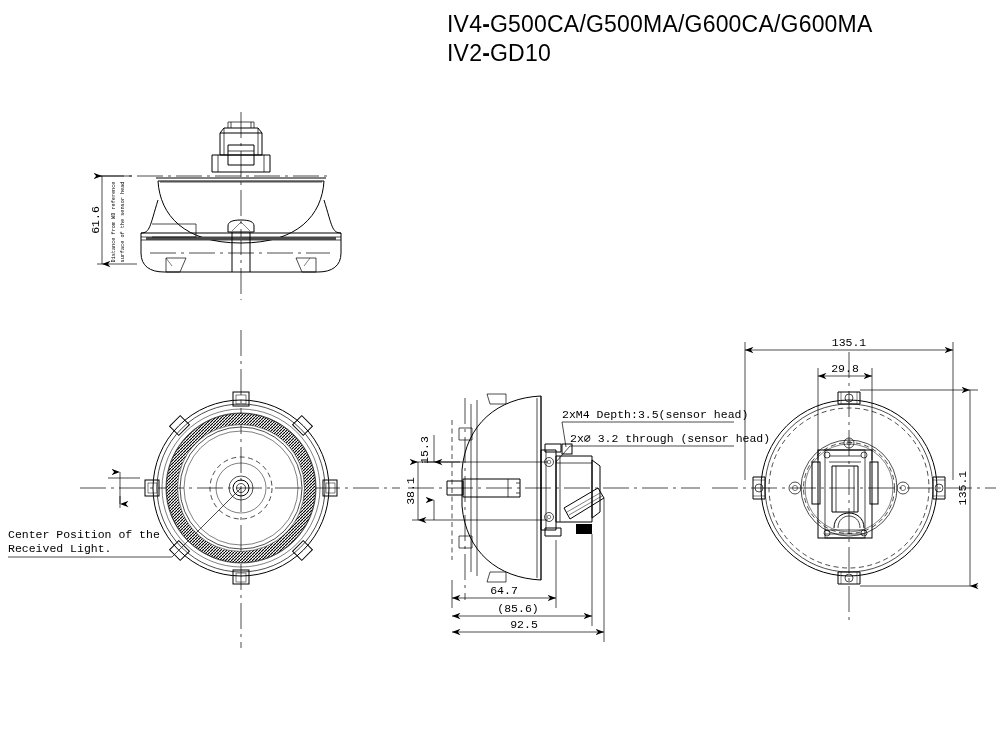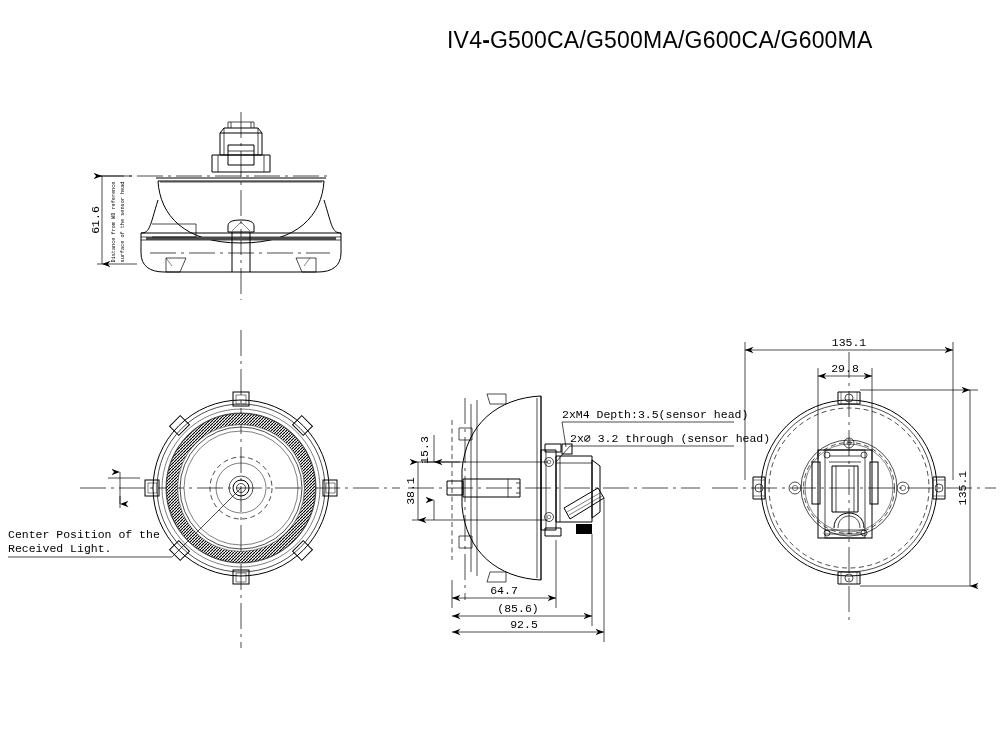--- a/index.html
+++ b/index.html
@@ -15,21 +15,21 @@
     overflow: hidden;
   }
   #drawing {
     position: absolute;
     top: 0;
     left: 0;
   }
   .title-block {
     position: absolute;
     left: 447px;
-    top: 26px;
+    top: 10px;
     line-height: 1.28;
   }
   .title-line {
     font-family: "Liberation Sans", sans-serif;
     font-size: 23px;
     color: #000000;
     white-space: nowrap;
     letter-spacing: 0.2px;
   }
   .title-line .sep {
@@ -81,20 +81,21 @@
   }
   .hatch-dark {
     fill: #4a4a4a;
   }
 </style>
 </head>
 <body>
 
 <div class="title-block">
   <div class="title-line"><span>IV4</span><span class="sep">-</span><span>G500CA/G500MA/G600CA/G600MA</span></div>
+  <div class="title-line"><span>IV2</span><span class="sep">-</span><span>GD10</span></div>
 </div>
 
 <svg id="drawing" width="1000" height="744" viewBox="0 0 1000 744">
 
   <defs>
     <marker id="arrowR" markerWidth="9" markerHeight="7" refX="8.5" refY="3.5" orient="auto" markerUnits="userSpaceOnUse">
       <path d="M0,0.3 L8.5,3.5 L0,6.7 L2.6,3.5 Z" fill="#000"></path>
     </marker>
     <marker id="arrowL" markerWidth="9" markerHeight="7" refX="0.5" refY="3.5" orient="auto" markerUnits="userSpaceOnUse">
       <path d="M9,0.3 L0.5,3.5 L9,6.7 L6.4,3.5 Z" fill="#000"></path>

